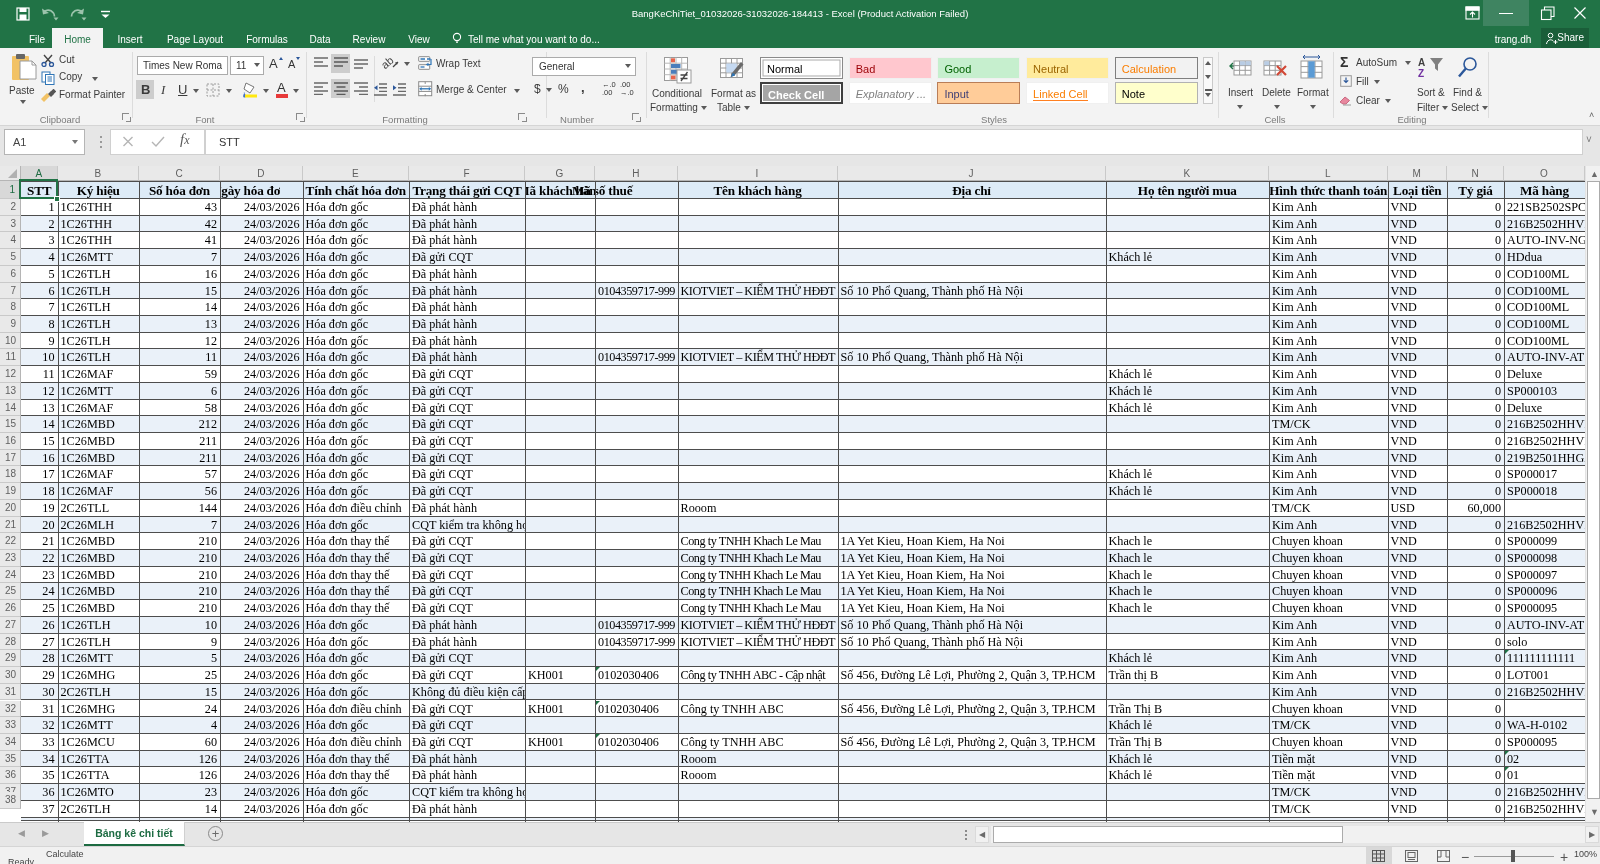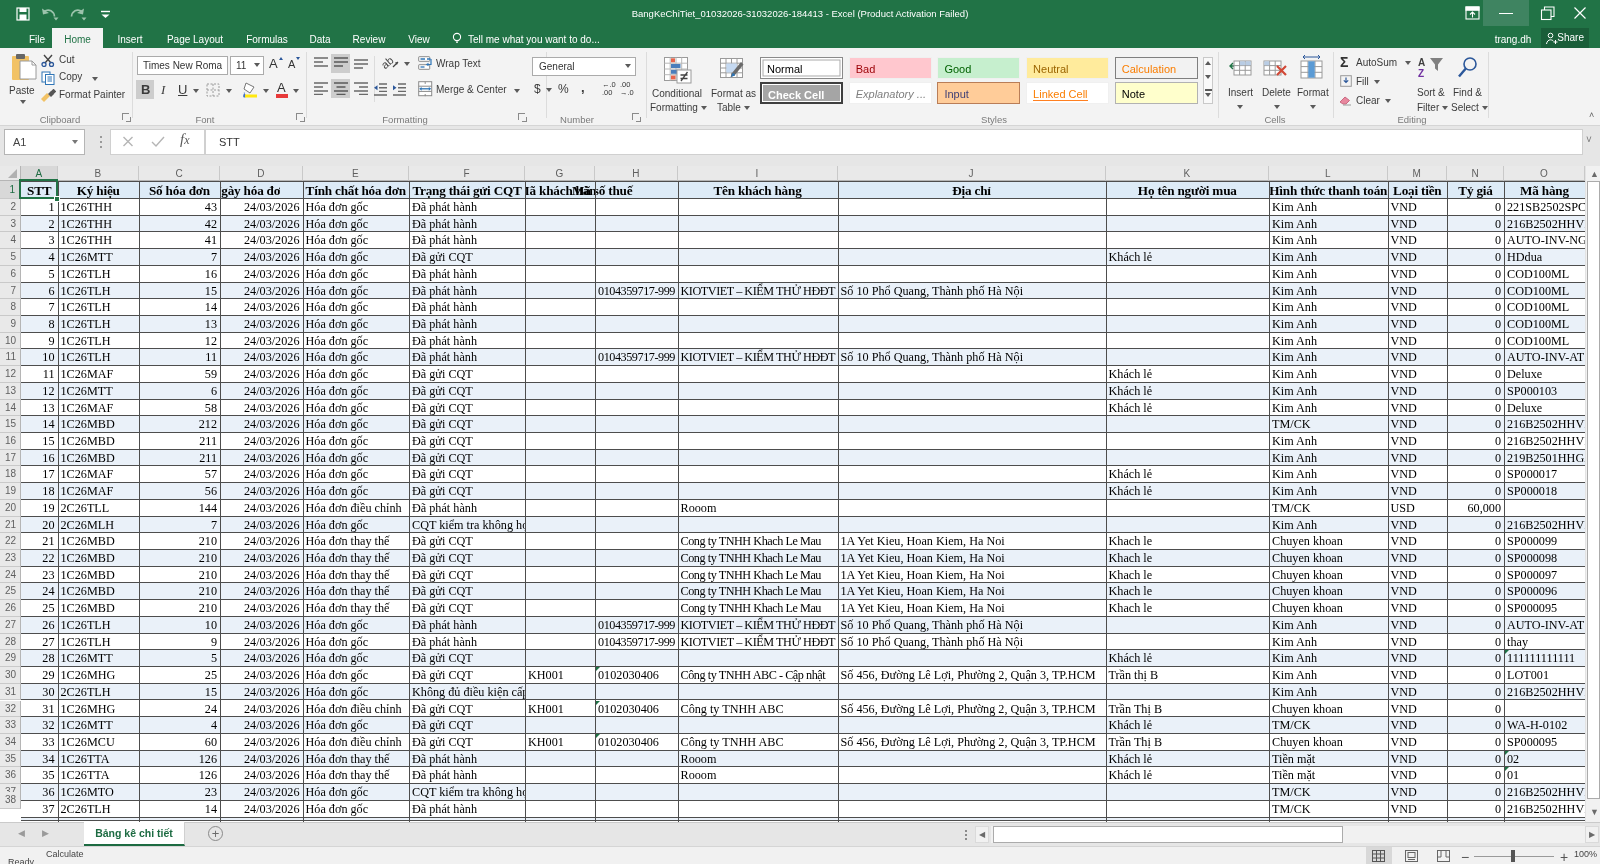--- a/index.html
+++ b/index.html
@@ -920,21 +920,21 @@
         <div class="c  " style="left:281.5px;width:106.5px">Hóa đơn gốc</div>
         <div class="c  " style="left:388.0px;width:116.0px">Đã phát hành</div>
         <div class="c  " style="left:504.0px;width:70.0px"></div>
         <div class="c  ls" style="left:574.0px;width:82.5px">0104359717-999</div>
         <div class="c  ls" style="left:656.5px;width:160.0px">KIOTVIET – KIỂM THỬ HĐĐT</div>
         <div class="c  " style="left:816.5px;width:268.0px">Số 10 Phổ Quang, Thành phố Hà Nội</div>
         <div class="c  " style="left:1084.5px;width:163.5px"></div>
         <div class="c  " style="left:1248.0px;width:118.5px">Kim Anh</div>
         <div class="c  " style="left:1366.5px;width:59.5px">VND</div>
         <div class="c ta-r " style="left:1426.0px;width:57.0px">0</div>
-        <div class="c  " style="left:1483.0px;width:81.0px">thay</div>
+        <div class="c  " style="left:1483.0px;width:81.0px">solo</div>
       </div>
 <div class="row bandb" style="top:469.35px;height:16.72px;line-height:16.72px">
         <div class="c ta-r " style="left:0.0px;width:36.5px">28</div>
         <div class="c  " style="left:36.5px;width:81.5px">1C26MTT</div>
         <div class="c ta-r " style="left:118.0px;width:81.0px">5</div>
         <div class="c ta-r " style="left:199.0px;width:82.5px">24/03/2026</div>
         <div class="c  " style="left:281.5px;width:106.5px">Hóa đơn gốc</div>
         <div class="c  " style="left:388.0px;width:116.0px">Đã gửi CQT</div>
         <div class="c  " style="left:504.0px;width:70.0px"></div>
         <div class="c  " style="left:574.0px;width:82.5px"></div>

